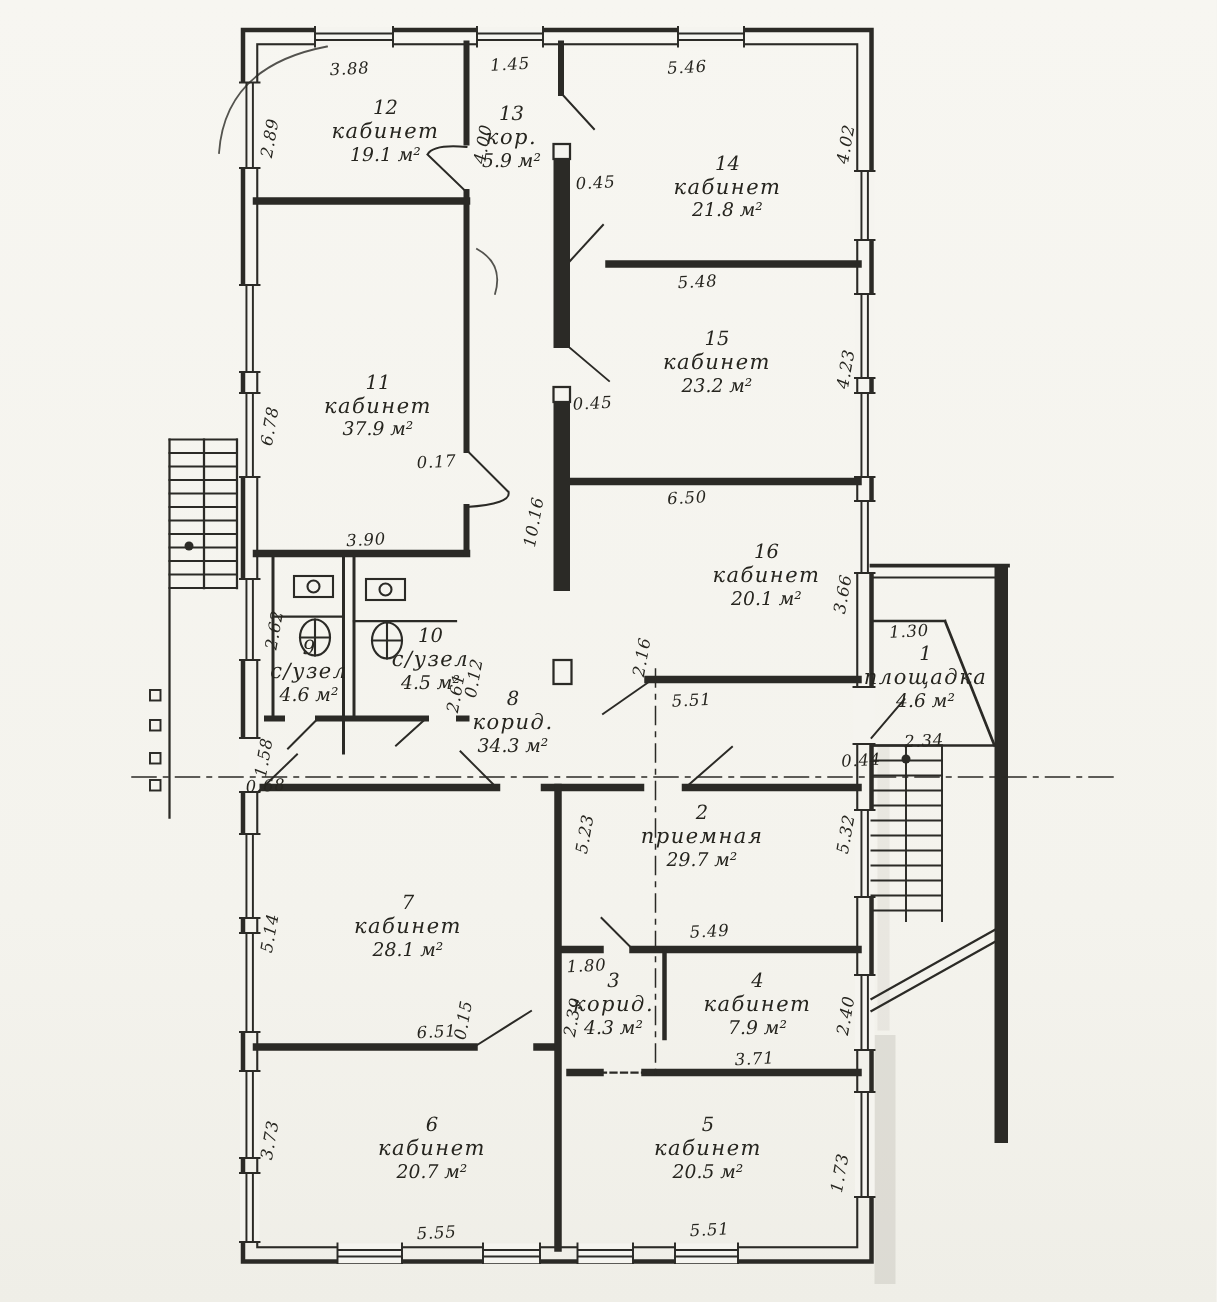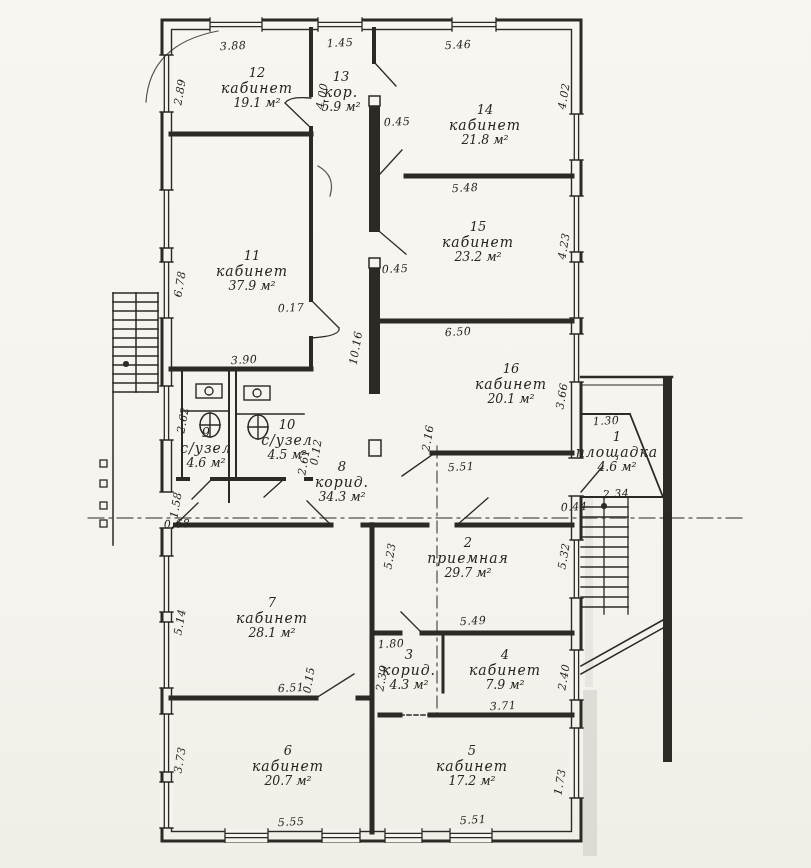--- a/index.html
+++ b/index.html
@@ -286,21 +286,21 @@
         <span class="ar">4.3 м²</span>
       </div>
       <div class="room-label" style="left: 505px; top: 648px;">
         <span class="num">4</span>
         <span class="nm">кабинет</span>
         <span class="ar">7.9 м²</span>
       </div>
       <div class="room-label" style="left: 472px; top: 744px;">
         <span class="num">5</span>
         <span class="nm">кабинет</span>
-        <span class="ar">17.2 м²</span>
+        <span class="ar">20.5 м²</span>
       </div>
       <div class="room-label" style="left: 288px; top: 744px;">
         <span class="num">6</span>
         <span class="nm">кабинет</span>
         <span class="ar">20.7 м²</span>
       </div>
       <div class="room-label" style="left: 272px; top: 596px;">
         <span class="num">7</span>
         <span class="nm">кабинет</span>
         <span class="ar">28.1 м²</span>

